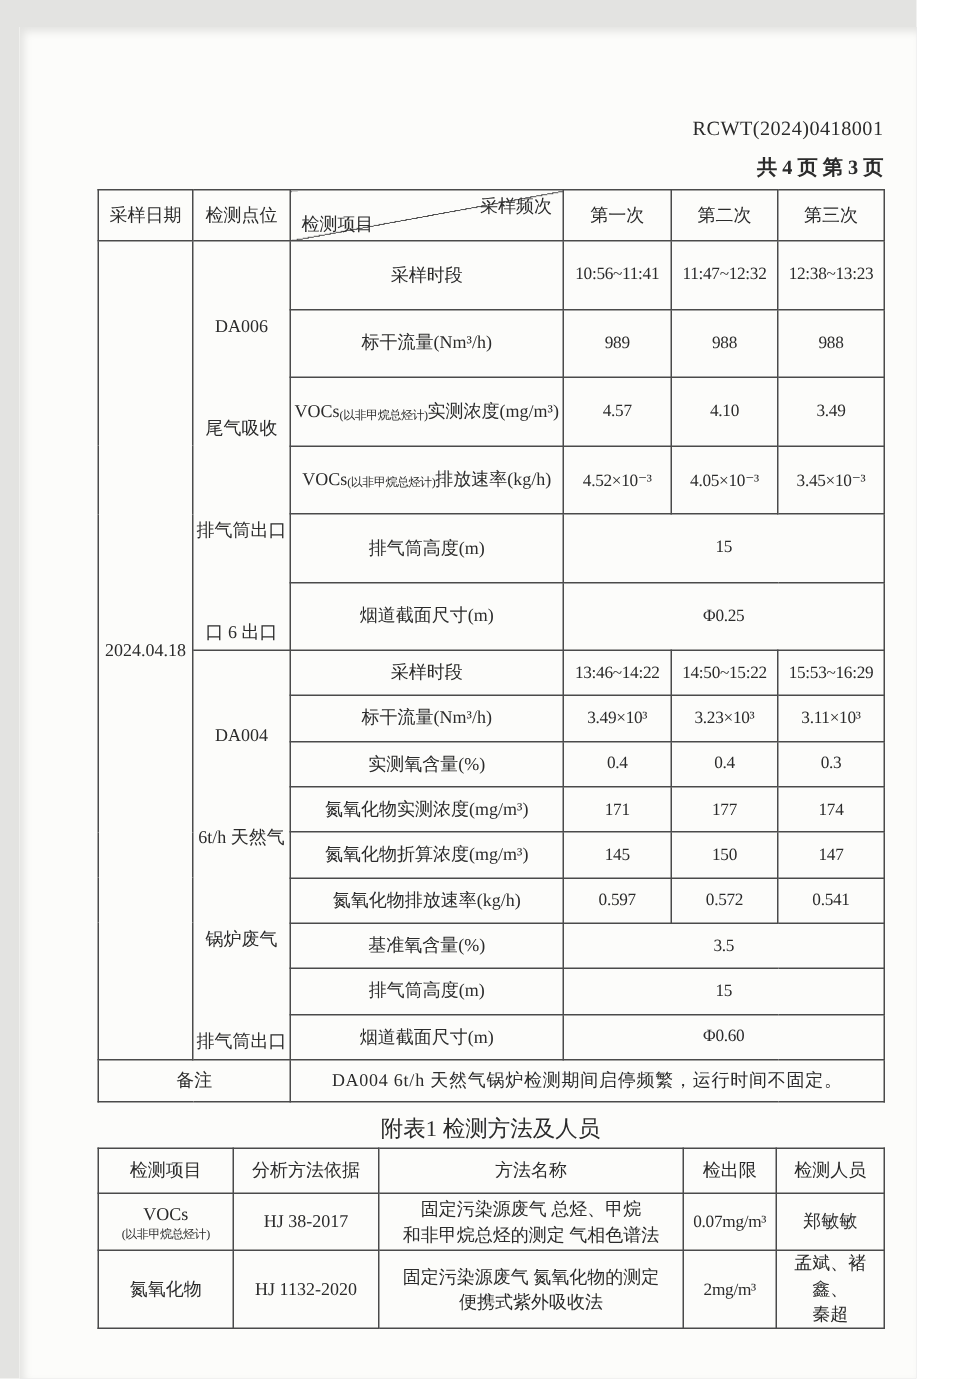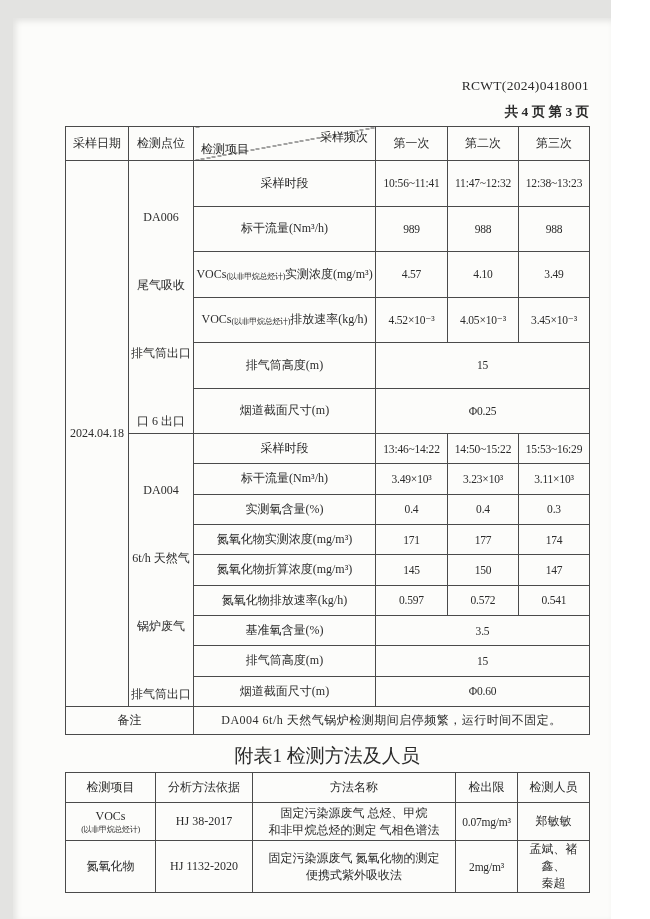--- a/index.html
+++ b/index.html
@@ -29,21 +29,21 @@
   .t1 tr{height:27px;}
   .t1 tr.remark{height:28px;}
   .vcell{font-size:11.5px;letter-spacing:-0.2px;}
   .diag{position:relative;padding:0;
     background:linear-gradient(to bottom right,transparent 49.5%,#4a4a4a 49.5%,#4a4a4a 50.6%,transparent 50.6%);text-align:right;}
   .diag .dt{position:absolute;top:2px;right:7px;}
   .diag .db{position:absolute;bottom:2px;left:7px;}
   .ptcell div{line-height:24px;margin-top:44px;}
   .small{font-size:8px;vertical-align:-1px;letter-spacing:-0.3px;}
   .remark-text{font-size:12px;letter-spacing:0.5px;}
-  .appendix-caption{margin-top:8px;text-align:center;font-size:19px;}
+  .appendix-caption{margin-top:8px;text-align:center;font-size:15px;}
   .t2 .hrow{height:30px;}
   .t2 .grow{height:27px;letter-spacing:2px;}
   .t2 .r1{height:38px;}
   .t2 .r2{height:36px;}
   .t2 .method div{line-height:17px;}
   .stamp{position:absolute;left:598px;top:352px;width:52px;height:152px;pointer-events:none;}
   .stamp svg{position:absolute;left:0;top:0;}
   .stamp .stamp-char{
     position:absolute;left:22px;top:92px;font-size:17px;color:#c4574f;opacity:0.55;
     transform:rotate(-18deg);font-family:"Liberation Serif",serif;

